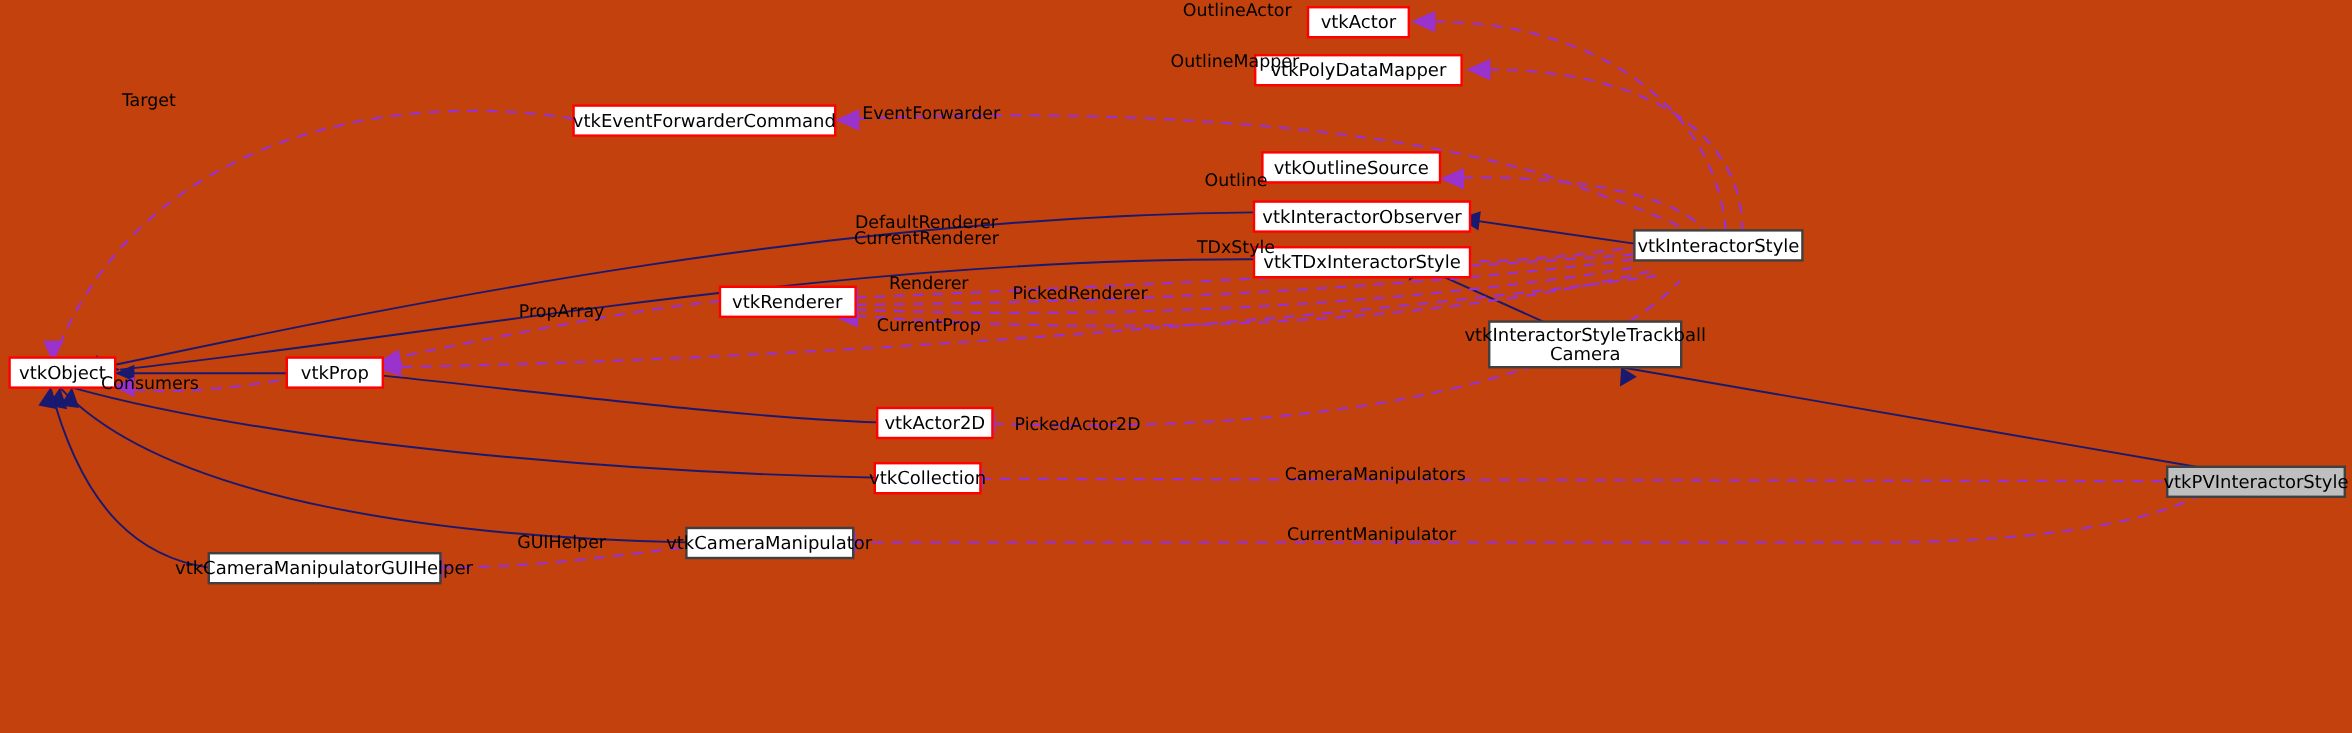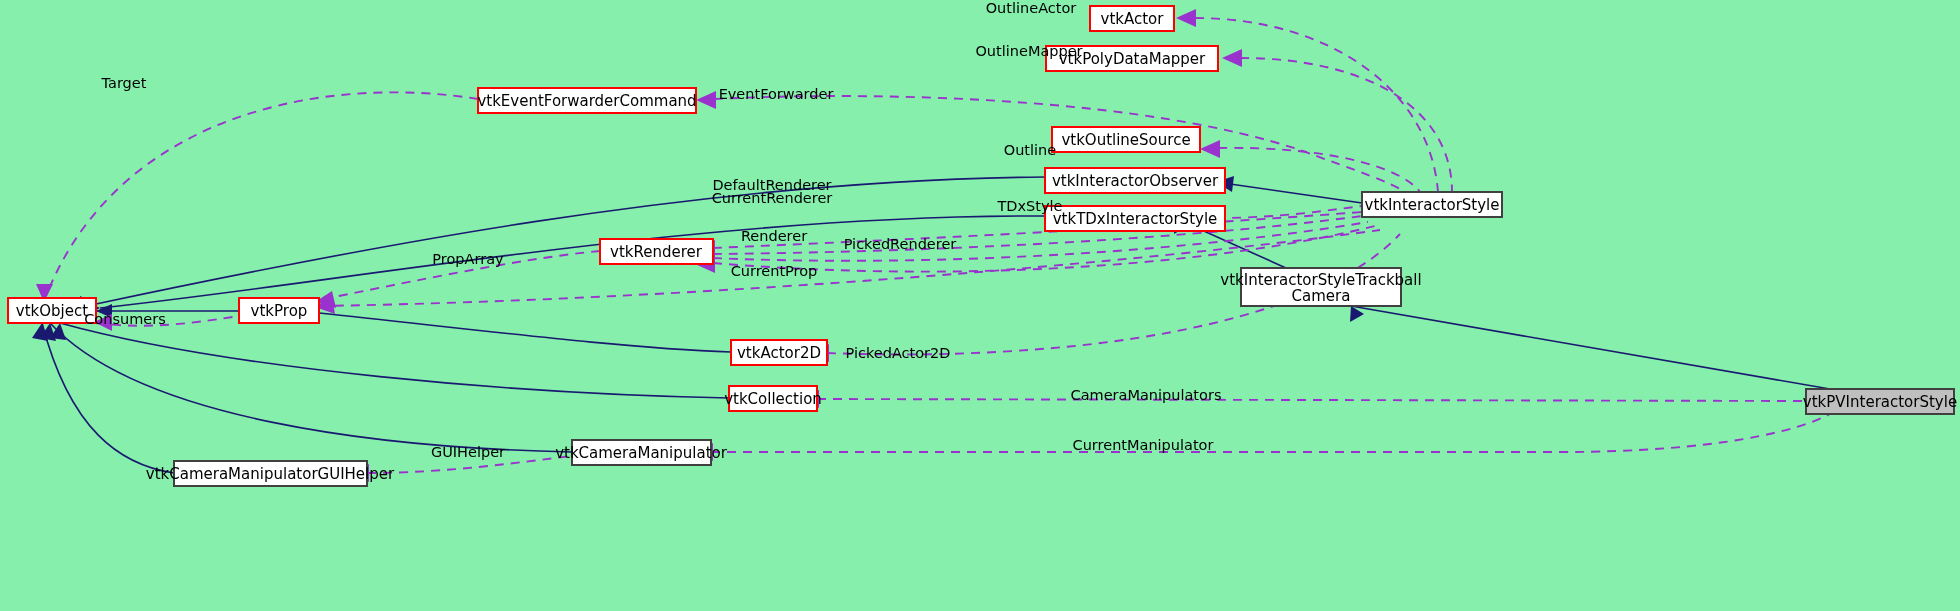--- a/index.html
+++ b/index.html
@@ -1,17 +1,17 @@
 <!DOCTYPE html>
 <html><head>
 <meta charset="utf-8">
 <style>
   html,body{margin:0;padding:0;background:#ffffff;}
   body{width:1960px;height:611px;font-family:"DejaVu Sans","Liberation Sans",sans-serif;}
-  #diagram-root{position:relative;width:1960px;height:611px;overflow:hidden;background:#86efac;}
+  #diagram-root{position:relative;width:1960px;height:611px;overflow:hidden;background:#c2410c;}
   svg.graph{position:absolute;left:0;top:0;width:1960px;height:611px;display:block;}
   .node-rect{fill:#ffffff;stroke:#ff0000;stroke-width:2;}
   .node-rect.plain{stroke:#404040;stroke-width:2;}
   .node-rect.current{fill:#bfbfbf;stroke:#404040;stroke-width:2;}
   .node-label{font-family:"DejaVu Sans","Liberation Sans",sans-serif;font-size:15px;fill:#000000;
               text-anchor:middle;dominant-baseline:middle;}
   .edge-inherit{fill:none;stroke:#191970;stroke-width:1.6;}
   .edge-usage{fill:none;stroke:#9a32cd;stroke-width:1.9;stroke-dasharray:9,7;}
   .arrow-inherit{fill:#191970;stroke:none;}
   .arrow-usage{fill:#9a32cd;stroke:none;}

